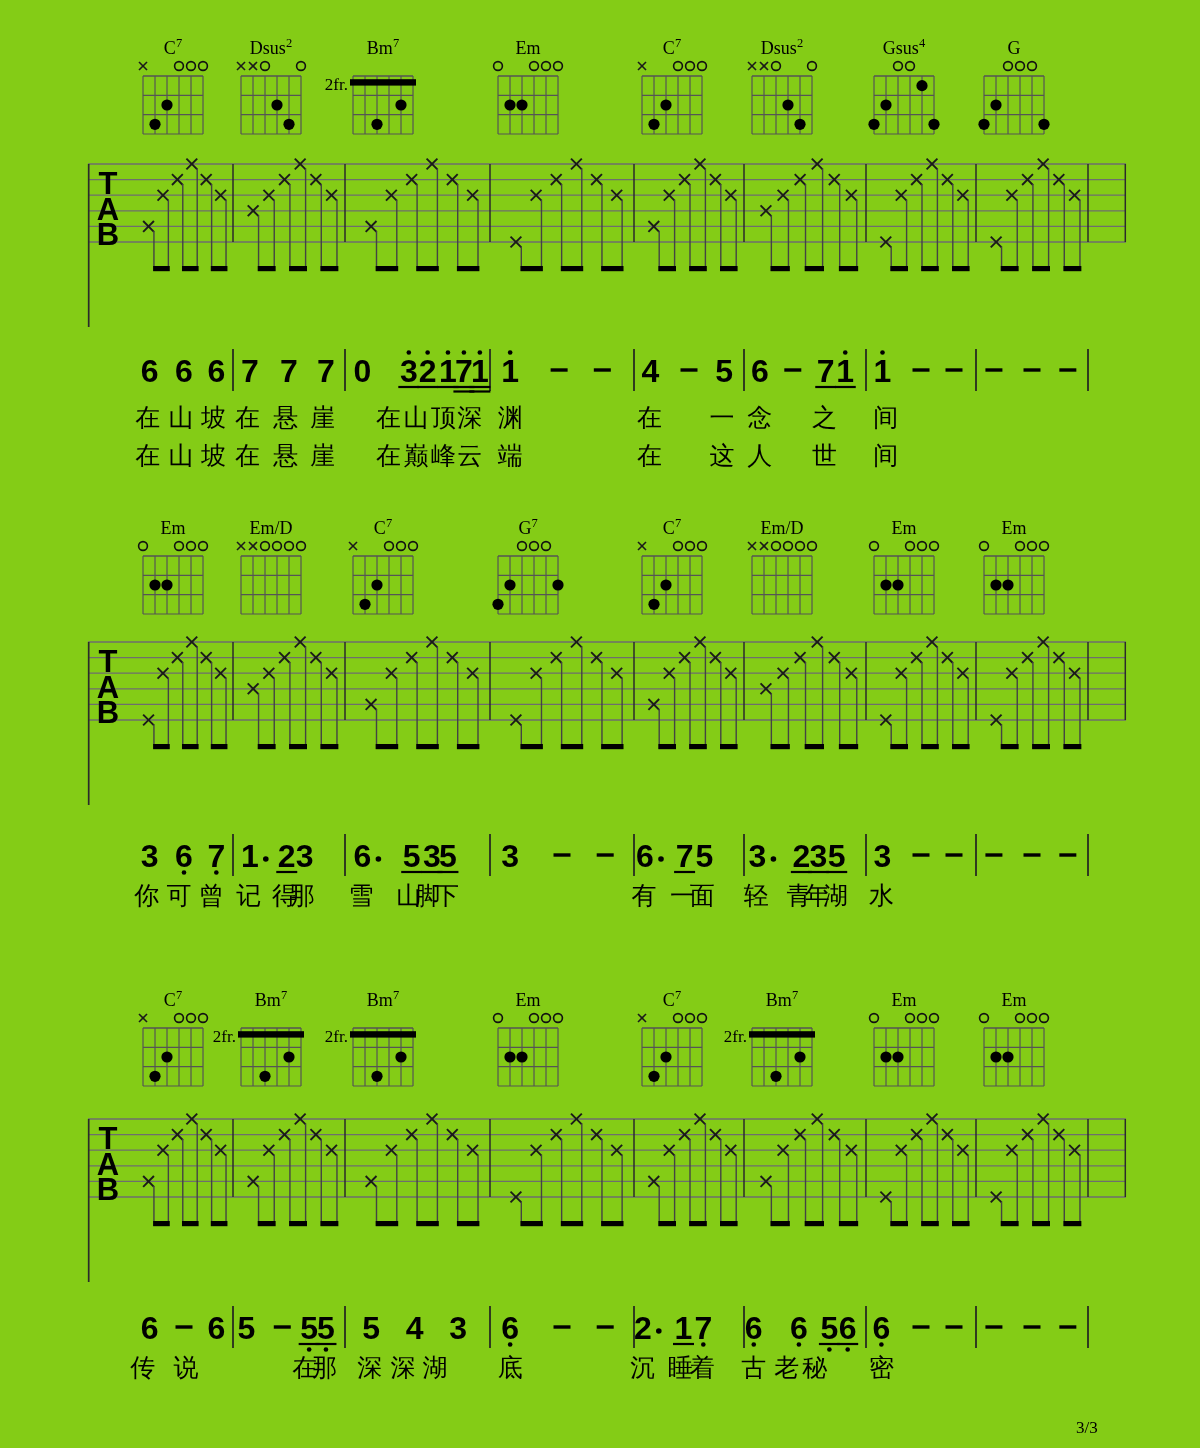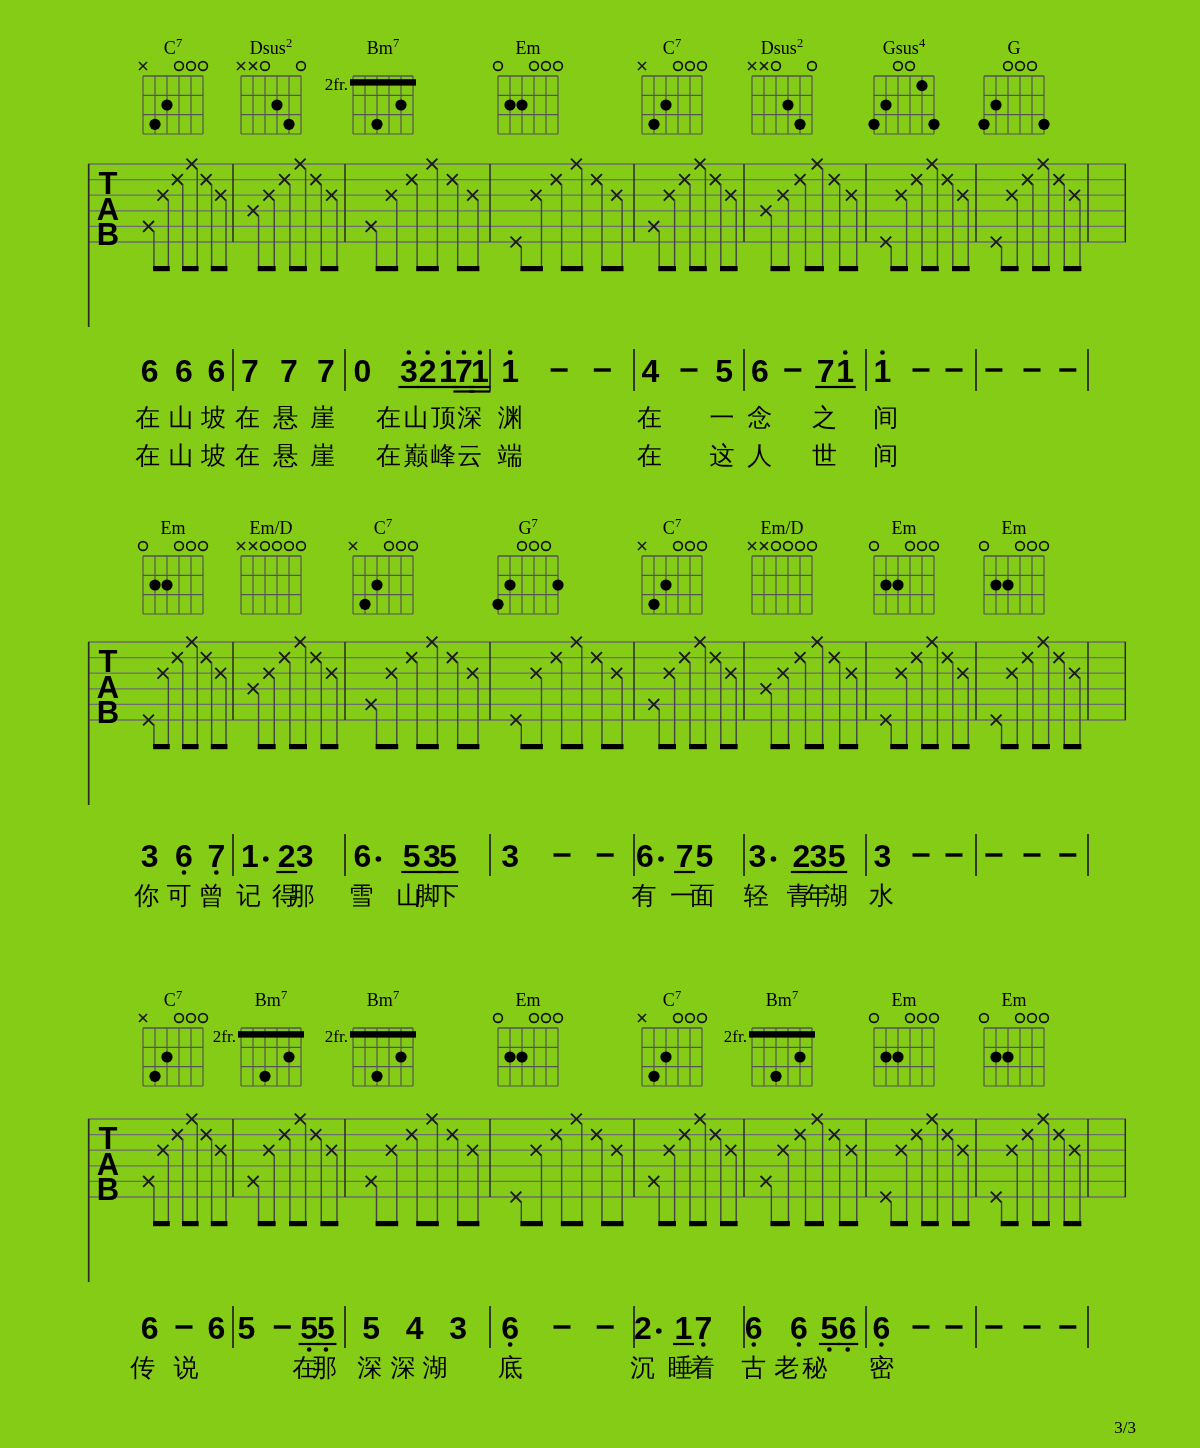--- a/index.html
+++ b/index.html
@@ -8,21 +8,21 @@
     width:1200px;height:1448px;
     background:#84cc16;
     margin:0 auto;
     overflow:hidden;
     font-family:"Liberation Serif", serif;
   }
   .page svg{position:absolute;left:0;top:0;}
   .pagenum{
     position:absolute;
     left:1076px;top:1418px;
-    width:60px;text-align:right;
+    width:60px;text-align:left;
     font:17px "Liberation Serif", serif;
     color:#000;
   }
 </style>
 </head>
 <body>
 
 <div class="page">
   <svg id="score" width="1200" height="1448" viewBox="0 0 1200 1448">
       <g>

